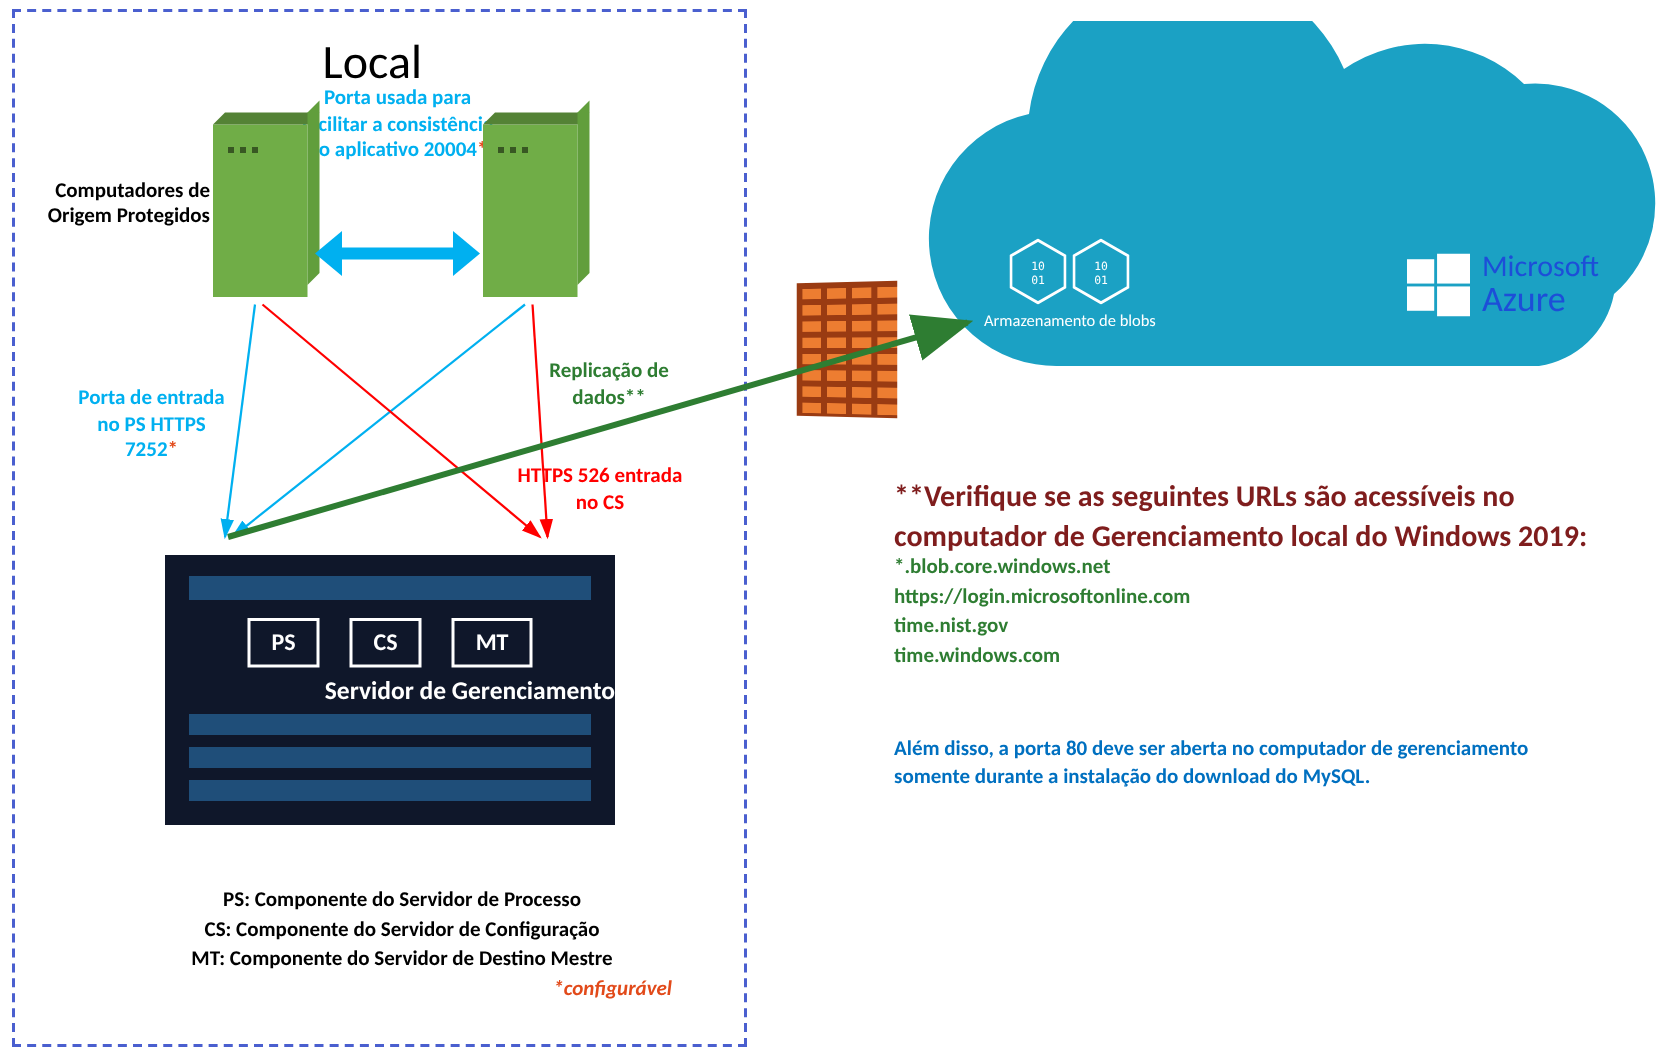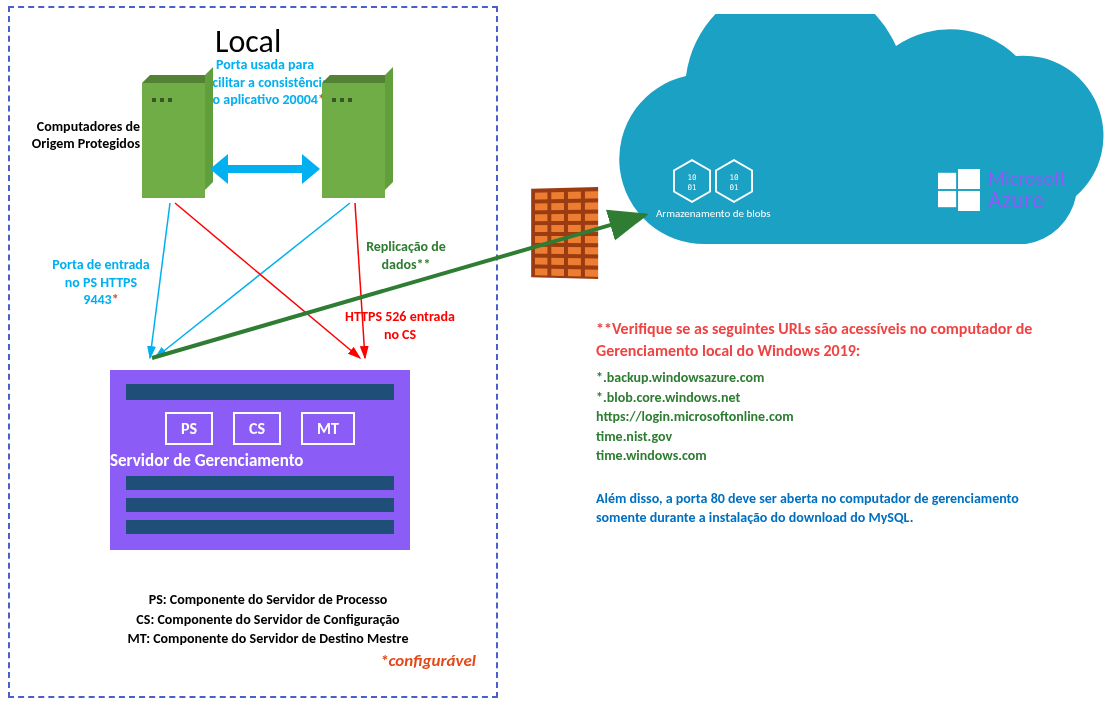--- a/index.html
+++ b/index.html
@@ -116,48 +116,48 @@
   }
 
   svg.lines {
     position:absolute; left:0; top:0; pointer-events:none;
   }
 
   .mgmt {
     position: absolute;
     left: 100px; top: 362px;
     width: 300px; height: 180px;
-    background: #8b5cf6;
+    background: #0f172a;
   }
   .mgmt .top-bar {
     position:absolute; top:14px; left:16px; right:16px; height:16px;
     background:#1f4e79;
   }
   .mgmt .line1 {position:absolute; top:106px; left:16px;right:16px;height:14px;background:#1f4e79;}
   .mgmt .line2 {position:absolute; top:128px; left:16px;right:16px;height:14px;background:#1f4e79;}
   .mgmt .line3 {position:absolute; top:150px; left:16px;right:16px;height:14px;background:#1f4e79;}
   .comp-boxes {
     position:absolute; top:42px; left:0; right:0;
     display:flex; justify-content:center; gap:20px;
   }
   .comp-box {
     border:2px solid #fff; color:#fff; font-weight:bold;
     padding:5px 14px; font-size:16px;
   }
   .mgmt-label {
-    position:absolute; top:80px; left:0; right:0; text-align:left;
+    position:absolute; top:80px; left:0; right:0; text-align:right;
     color:#fff; font-weight:bold; font-size:17px;
   }
   .legend {
     position:absolute; left:58px; top:564px; width:400px;
     text-align:center; font-weight:bold; font-size:14px; line-height:1.4;margin-top:18px;
   }
   .config-note {
-    position:absolute; right:20px; top:642px;
-    color:#e24a1a; font-weight:bold; font-size:17px; font-style:italic;
+    position:absolute; right:48px; top:642px;
+    color:#e24a1a; font-weight:bold; font-size:14px; font-style:italic;
   }
 
   
   .firewall {
     position:absolute; left:530px; top:188px;
     width:68px; height:90px;
     background:
       linear-gradient(#9a3b12 0 4px, transparent 4px) 0 0/100% 22px,
       linear-gradient(#9a3b12 0 4px, transparent 4px) 0 11px/100% 22px,
       linear-gradient(90deg,#9a3b12 0 4px, transparent 4px) 0 0/34px 22px,
@@ -175,28 +175,28 @@
     position:absolute; top:145px; left:60px; right:40px;
     display:flex; align-items:center; justify-content:space-between;
   }
   .blob-icons { display:flex; gap:4px; flex-direction:row; align-items:center;}
   .blob-hex {
     width:38px;height:44px;position:relative;
   }
   .blob-hex svg{width:100%;height:100%;}
   .blob-wrap{display:flex;flex-direction:column;align-items:center;gap:4px;}
   .blob-label { color:#fff; font-size:11px; }
-  .azure-logo { display:flex; align-items:center; gap:8px; color:#8b5cf6;margin-left:28px; }
+  .azure-logo { display:flex; align-items:center; gap:8px; color:#1d4ed8;margin-left:28px; }
   .azure-logo .win { width:42px;height:42px; }
   .azure-logo .txt { font-size:20px; font-weight:300; line-height:1; }
   .azure-logo .txt b { font-weight:400; display:block; font-size:24px; }
 
   .verify {
     position:absolute; left:596px; top:318px; width:484px;
-    color:#ef4444; font-weight:bold; font-size:16px; line-height:1.35;
+    color:#7f1d1d; font-weight:bold; font-size:20px; line-height:1.35;
   }
   .urls {
     position:absolute; left:596px; top:368px; width:480px;
     color:#2e7d32; font-weight:bold; font-size:14px; line-height:1.4;
   }
   .port80 {
     position:absolute; left:596px; top:490px; width:450px;
     color:#0070c0; font-weight:bold; font-size:14px; line-height:1.35;
   }
 </style>
@@ -223,21 +223,21 @@
       <span class="led3"></span>
   </div>
 
   <div class="double-arrow">
     <div class="shaft"></div>
       <div class="head-l"></div>
       <div class="head-r"></div>
   </div>
 
   <div class="port-ps">
-    <span>Porta de entrada no PS HTTPS 9443</span><span class="asterisk">*</span>
+    <span>Porta de entrada no PS HTTPS 7252</span><span class="asterisk">*</span>
   </div>
   <div class="repl-data">Replicação de dados**</div>
   <div class="https443">HTTPS 526 entrada no CS</div>
 
   <svg class="lines" width="490" height="700">
     <defs>
       <marker id="arr-blue" markerWidth="10" markerHeight="10" refX="8" refY="3" orient="auto">
         <path d="M0,0 L0,6 L9,3 z" fill="#00b0f0"></path>
       </marker>
       <marker id="arr-red" markerWidth="10" markerHeight="10" refX="8" refY="3" orient="auto">
@@ -328,19 +328,18 @@
       <div class="txt">
         <span>Microsoft</span>
         <b>Azure</b>
       </div>
     </div>
   </div>
 </div>
 
 <div class="verify">**Verifique se as seguintes URLs são acessíveis no computador de Gerenciamento local do Windows 2019:</div>
 <div class="urls">
-  <div>*.backup.windowsazure.com</div>
   <div>*.blob.core.windows.net</div>
   <div>https://login.microsoftonline.com</div>
   <div>time.nist.gov</div>
   <div>time.windows.com</div>
 </div>
 <div class="port80">Além disso, a porta 80 deve ser aberta no computador de gerenciamento somente durante a instalação do download do MySQL.</div>
 
 </body></html>

